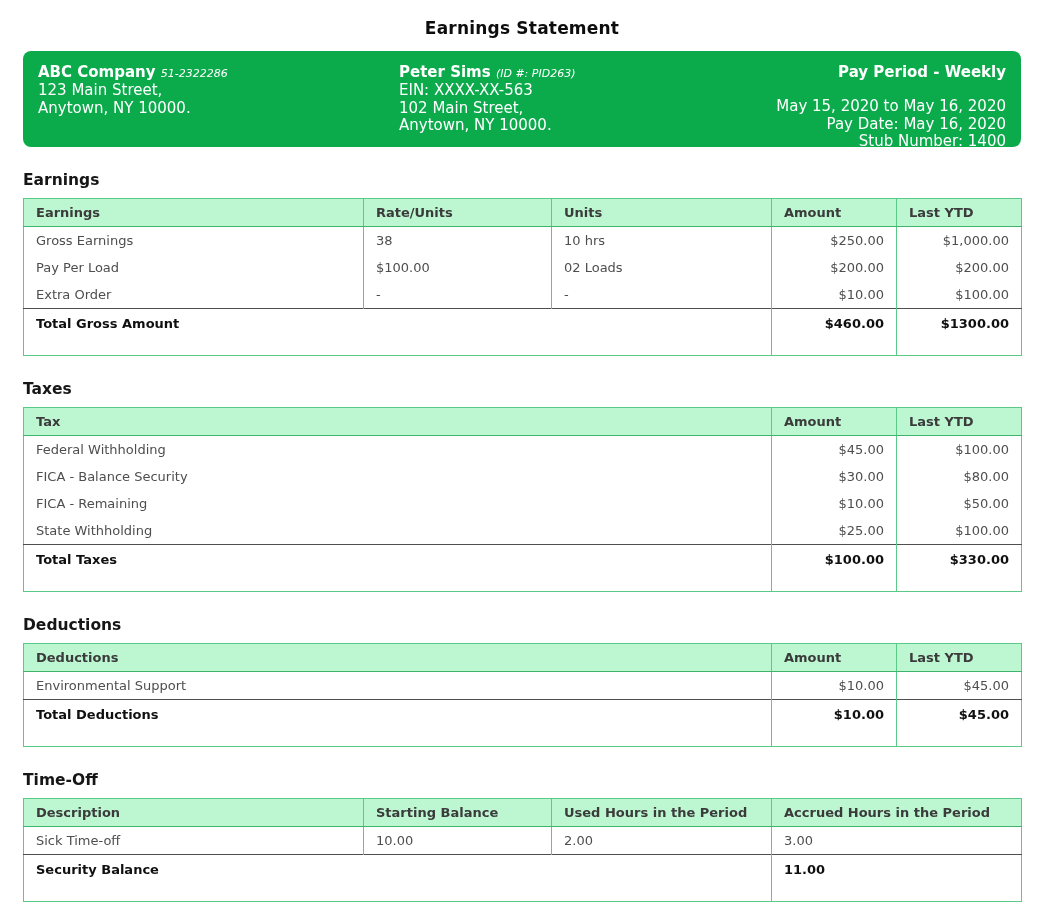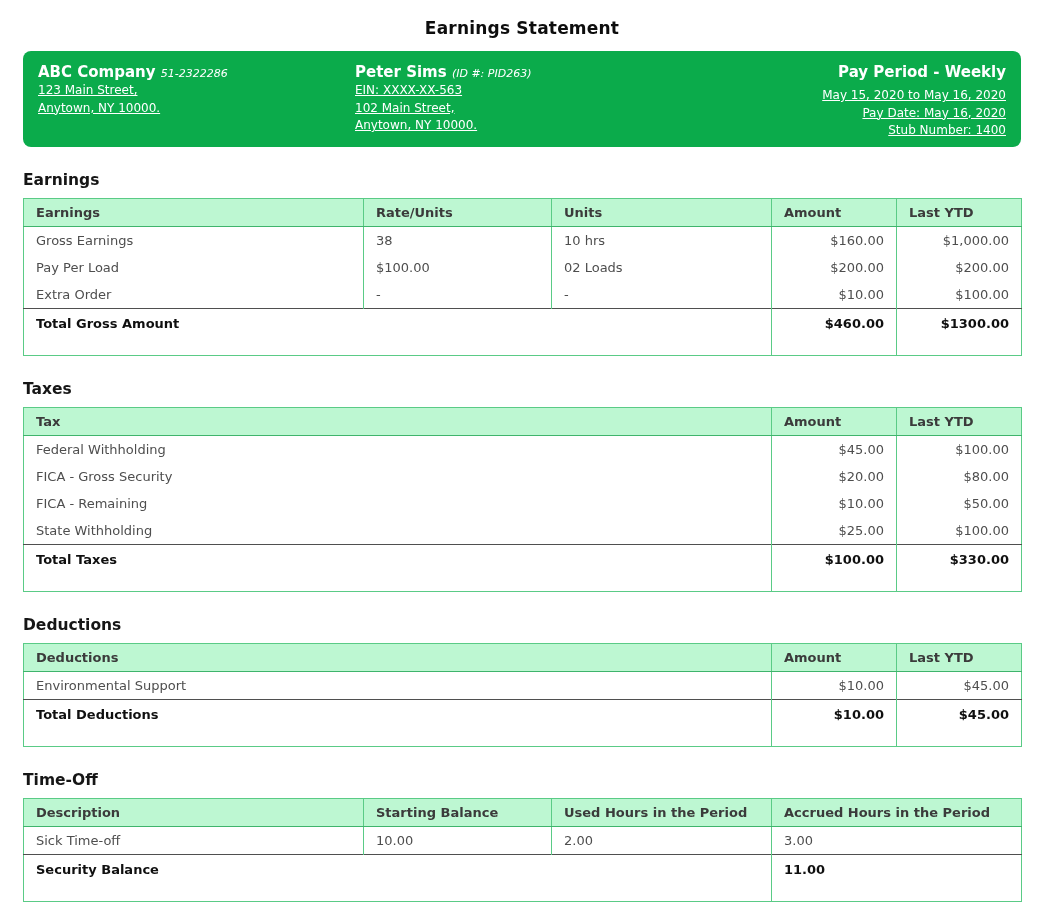--- a/index.html
+++ b/index.html
@@ -23,26 +23,26 @@
   }
   
   .hero{
     background:var(--brand-green);
     border-radius:8px;color:#fff;
     display:flex;align-items:flex-start;
     height:96px;padding:13px 15px;
   }
   .hero-col{min-width:0;}
   .hero-col.left{width:317px;}
-  .hero-col.mid{flex:1;}
+  .hero-col.mid{flex:1;margin-left:44px;}
   .hero-col.right{width:260px;text-align:right;}
   .hero-name{font-size:15px;font-weight:700;line-height:16px;}
   .hero-name .tag{font-size:11px;font-style:italic;font-weight:400;}
-  .hero-line{font-size:12px;line-height:17.5px;text-decoration:underline;}
-  .hero-col.right .hero-name{margin-bottom:7px;}
+  .hero-line{font-size:15px;line-height:17.5px;}
+  .hero-col.right .hero-name{margin-bottom:18px;}
   
   .section-heading{
     font-size:15.5px;font-weight:700;color:#161616;
     margin:24px 0 9px;
   }
   
   table.tbl{
     width:998px;border-collapse:collapse;table-layout:fixed;
     border:1px solid var(--border-green);
     font-size:13px;color:#4e4e4e;
@@ -130,21 +130,21 @@
         <th>Units</th>
         <th class="num">Amount</th>
         <th class="num">Last YTD</th>
       </tr>
     </thead>
     <tbody>
       <tr>
         <td>Gross Earnings</td>
         <td>38</td>
         <td>10 hrs</td>
-        <td class="num">$160.00</td>
+        <td class="num">$250.00</td>
         <td class="num">$1,000.00</td>
       </tr>
       <tr>
         <td>Pay Per Load</td>
         <td>$100.00</td>
         <td>02 Loads</td>
         <td class="num">$200.00</td>
         <td class="num">$200.00</td>
       </tr>
       <tr>
@@ -176,22 +176,22 @@
         <th class="num">Last YTD</th>
       </tr>
     </thead>
     <tbody>
       <tr>
         <td>Federal Withholding</td>
         <td class="num">$45.00</td>
         <td class="num">$100.00</td>
       </tr>
       <tr>
-        <td>FICA - Gross Security</td>
-        <td class="num">$20.00</td>
+        <td>FICA - Balance Security</td>
+        <td class="num">$30.00</td>
         <td class="num">$80.00</td>
       </tr>
       <tr>
         <td>FICA - Remaining</td>
         <td class="num">$10.00</td>
         <td class="num">$50.00</td>
       </tr>
       <tr>
         <td>State Withholding</td>
         <td class="num">$25.00</td>

